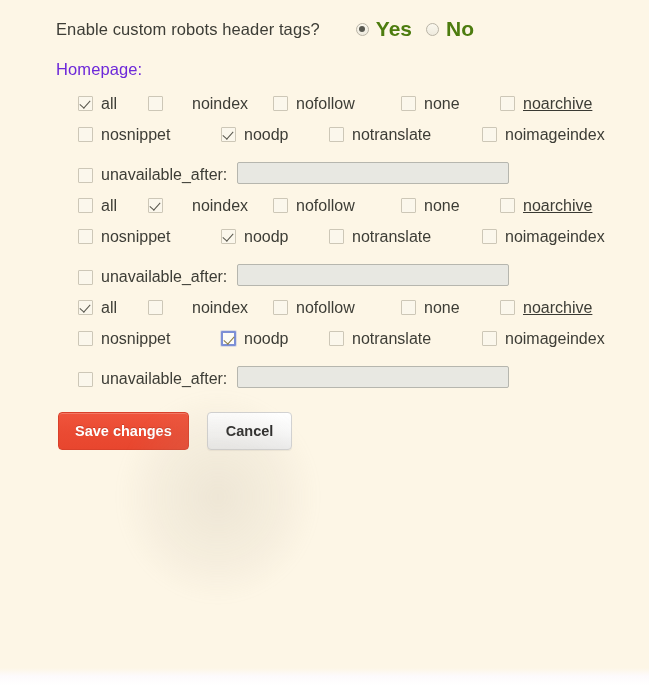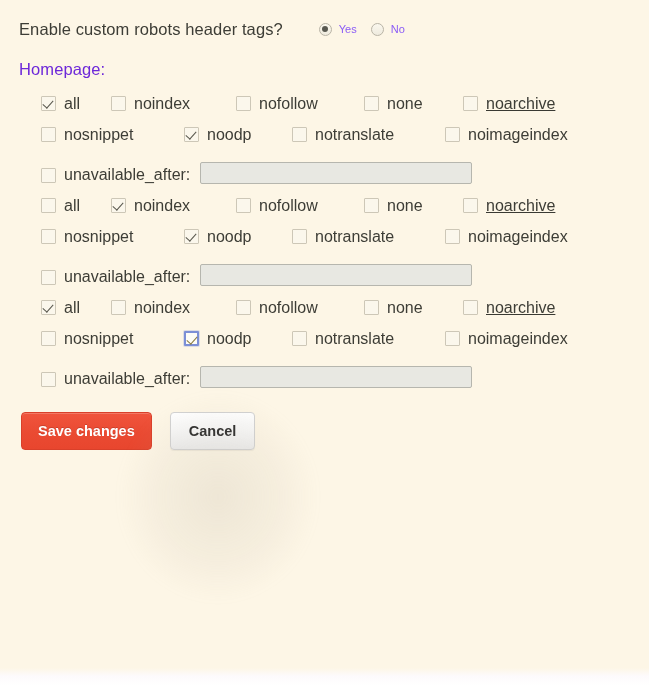--- a/index.html
+++ b/index.html
@@ -41,21 +41,21 @@
     bottom: 0;
     width: 649px;
     height: 18px;
     background: linear-gradient(to bottom, #fdf6e6 0%, #fdfafc 45%, #ffffff 100%);
     z-index: 3;
   }
 
   .content {
     position: relative;
     z-index: 1;
-    padding: 14px 0 0 19px;
+    padding: 14px 0 0 56px;
   }
 
   
   .question-row {
     display: flex;
     align-items: center;
     height: 30px;
     margin-bottom: 16px;
   }
   .question-label {
@@ -89,23 +89,24 @@
     left: 50%;
     top: 50%;
     width: 6px;
     height: 6px;
     margin-left: -3px;
     margin-top: -3px;
     border-radius: 50%;
     background: #585850;
   }
   .radio-label {
-    font-size: 11px;
+    font-size: 21px;
     margin-left: 7px;
-    color: #8b5cf6;
+    color: #4d7c0f;
+    font-weight: bold;
   }
 
   
   .section {
     margin-bottom: 6px;
   }
   .section-title {
     font-size: 16.5px;
     color: #6d28d9;
     margin-bottom: 9px;
@@ -155,21 +156,21 @@
   }
   .opt-label {
     font-size: 16px;
     margin-left: 8px;
     color: #3d3d36;
     white-space: nowrap;
   }
 
   
   .row5 .opt:nth-child(1) { width: 70px; }
-  .row5 .opt:nth-child(2) { width: 125px; }
+  .row5 .opt:nth-child(2) { width: 125px; gap: 21px; }
   .row5 .opt:nth-child(3) { width: 128px; }
   .row5 .opt:nth-child(4) { width: 99px; }
   .row5 .opt:nth-child(5) { width: 120px; text-decoration: underline; }
 
   .row4 .opt:nth-child(1) { width: 143px; }
   .row4 .opt:nth-child(2) { width: 108px; }
   .row4 .opt:nth-child(3) { width: 153px; }
   .row4 .opt:nth-child(4) { width: 140px; }
 
   .date-row {

